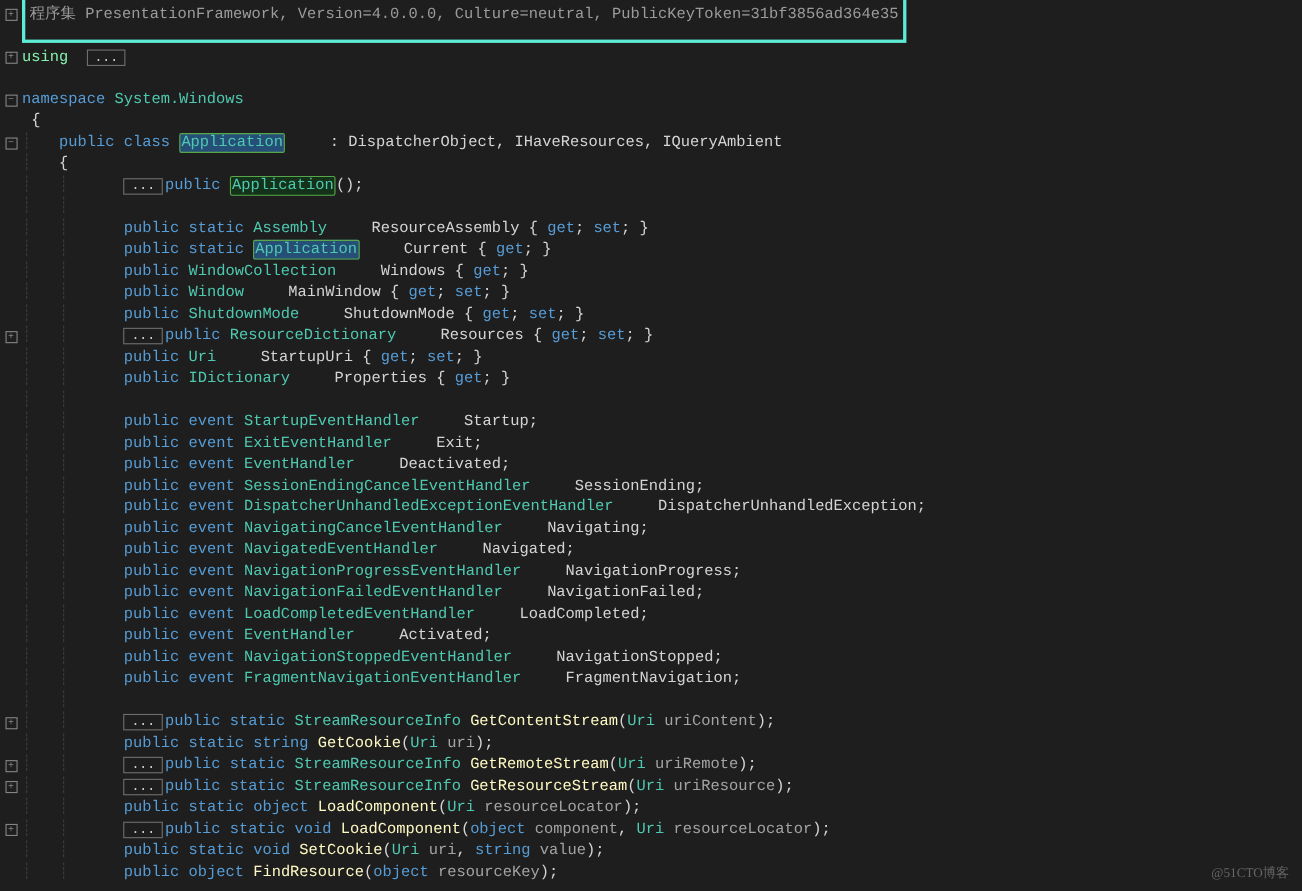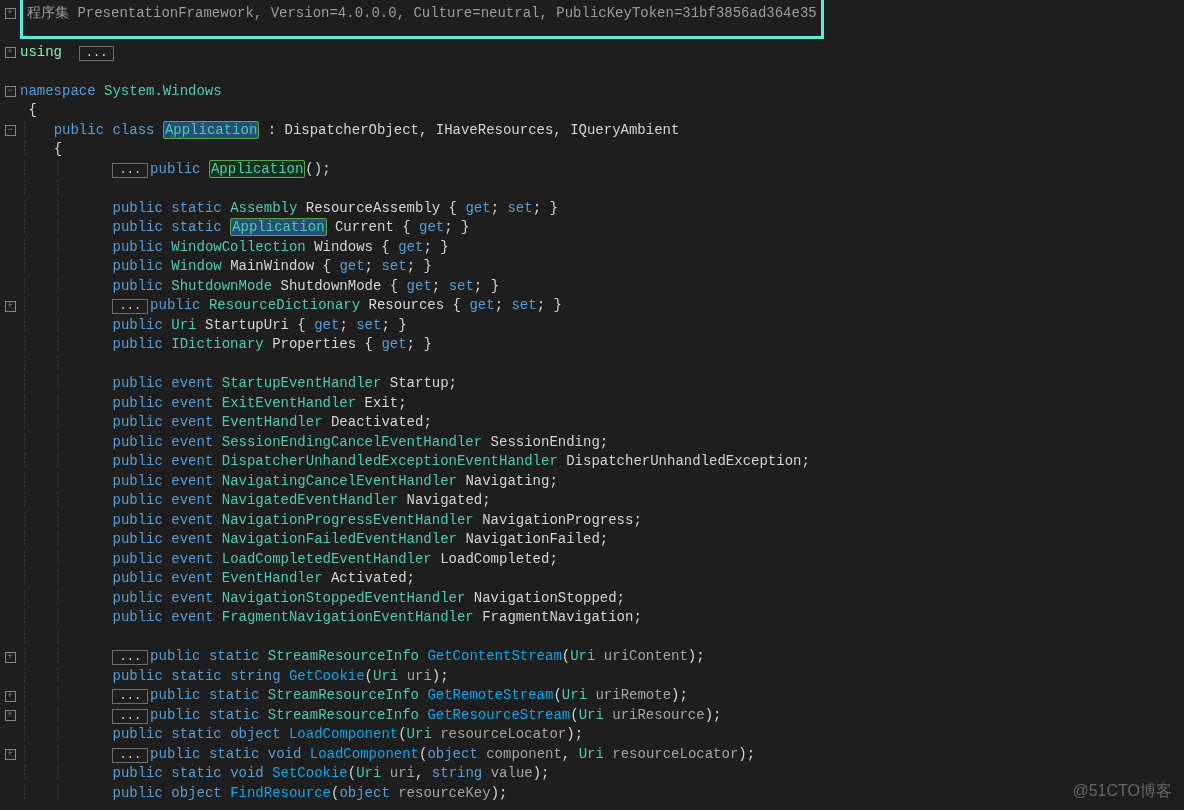--- a/index.html
+++ b/index.html
@@ -43,22 +43,22 @@
   cursor: pointer;
 }
 .guides {
   display: inline-block;
   color: #3b3b3b;
 }
 .content { display: inline; }
 .kw-blue { color: #569cd6; }
 .kw-purple { color: #86efac; }
 .type { color: #4ec9b0; text-align: right; }
-.method { color: #0ea5e9; }
-.ident { color: #d4d4d4; }
+.method { color: #fef9c3; }
+.ident { color: #d4d4d4; padding-left: 32px; }
 .punc { color: #d4d4d4; }
 .param { color: #a3a3a3; }
 .header-box {
   border: 3px solid #5eead4;
   padding: 12px 4px;
   color: #9b9b9b;
 }
 .ellipsis-box {
   border: 1px solid #6e6e6e;
   padding: 0 6px;
@@ -79,21 +79,21 @@
   background: #14321a;
   border: 1px solid #57a64a;
   border-radius: 2px;
   padding: 0 1px;
 }
 .watermark {
   position: absolute;
   bottom: 8px;
   right: 12px;
   color: #666;
-  font-size: 16px;
-  font-family: Liberation Sans, sans-serif;
+  font-size: 12px;
+  font-family: Liberation Serif, serif;
 }
 </style>
 </head>
 <body>
 
 <div class="code-container" id="editor"><div class="line"><span class="gutter"><span class="fold">+</span></span><span class="header-box">程序集 PresentationFramework, Version=4.0.0.0, Culture=neutral, PublicKeyToken=31bf3856ad364e35</span></div><div class="line"><span class="gutter"></span><span class="guides"></span><span class="content"></span></div><div class="line"><span class="gutter"><span class="fold">+</span></span><span class="guides"></span><span class="content"><span class="kw-purple">using</span><span>  </span><span class="ellipsis-box">...</span></span></div><div class="line"><span class="gutter"></span><span class="guides"></span><span class="content"></span></div><div class="line"><span class="gutter"><span class="fold">−</span></span><span class="guides"></span><span class="content"><span class="kw-blue">namespace</span><span> </span><span class="type">System.Windows</span></span></div><div class="line"><span class="gutter"></span><span class="guides"> </span><span class="content"><span class="punc">{</span></span></div><div class="line"><span class="gutter"><span class="fold">−</span></span><span class="guides">┊   </span><span class="content"><span class="kw-blue">public</span><span> </span><span class="kw-blue">class</span><span> </span><span class="hl-app type">Application</span><span class="ident"> : DispatcherObject, IHaveResources, IQueryAmbient</span></span></div><div class="line"><span class="gutter"></span><span class="guides">┊   </span><span class="content"><span class="punc">{</span></span></div><div class="line"><span class="gutter"></span><span class="guides">┊   ┊      </span><span class="content"><span class="ellipsis-box">...</span><span class="kw-blue">public</span><span> </span><span class="hl-app2 type">Application</span><span class="punc">();</span></span></div><div class="line"><span class="gutter"></span><span class="guides">┊   ┊      </span><span class="content"></span></div><div class="line"><span class="gutter"></span><span class="guides">┊   ┊      </span><span class="content"><span class="kw-blue">public</span><span> </span><span class="kw-blue">static</span><span> </span><span class="type">Assembly</span><span> </span><span class="ident">ResourceAssembly</span><span class="punc"> { </span><span class="kw-blue">get</span><span class="punc">; </span><span class="kw-blue">set</span><span class="punc">; </span><span class="punc">}</span></span></div><div class="line"><span class="gutter"></span><span class="guides">┊   ┊      </span><span class="content"><span class="kw-blue">public</span><span> </span><span class="kw-blue">static</span><span> </span><span class="hl-app type">Application</span><span> </span><span class="ident">Current</span><span class="punc"> { </span><span class="kw-blue">get</span><span class="punc">; </span><span class="punc">}</span></span></div><div class="line"><span class="gutter"></span><span class="guides">┊   ┊      </span><span class="content"><span class="kw-blue">public</span><span> </span><span class="type">WindowCollection</span><span> </span><span class="ident">Windows</span><span class="punc"> { </span><span class="kw-blue">get</span><span class="punc">; </span><span class="punc">}</span></span></div><div class="line"><span class="gutter"></span><span class="guides">┊   ┊      </span><span class="content"><span class="kw-blue">public</span><span> </span><span class="type">Window</span><span> </span><span class="ident">MainWindow</span><span class="punc"> { </span><span class="kw-blue">get</span><span class="punc">; </span><span class="kw-blue">set</span><span class="punc">; </span><span class="punc">}</span></span></div><div class="line"><span class="gutter"></span><span class="guides">┊   ┊      </span><span class="content"><span class="kw-blue">public</span><span> </span><span class="type">ShutdownMode</span><span> </span><span class="ident">ShutdownMode</span><span class="punc"> { </span><span class="kw-blue">get</span><span class="punc">; </span><span class="kw-blue">set</span><span class="punc">; </span><span class="punc">}</span></span></div><div class="line"><span class="gutter"><span class="fold">+</span></span><span class="guides">┊   ┊      </span><span class="content"><span class="ellipsis-box">...</span><span class="kw-blue">public</span><span> </span><span class="type">ResourceDictionary</span><span> </span><span class="ident">Resources</span><span class="punc"> { </span><span class="kw-blue">get</span><span class="punc">; </span><span class="kw-blue">set</span><span class="punc">; </span><span class="punc">}</span></span></div><div class="line"><span class="gutter"></span><span class="guides">┊   ┊      </span><span class="content"><span class="kw-blue">public</span><span> </span><span class="type">Uri</span><span> </span><span class="ident">StartupUri</span><span class="punc"> { </span><span class="kw-blue">get</span><span class="punc">; </span><span class="kw-blue">set</span><span class="punc">; </span><span class="punc">}</span></span></div><div class="line"><span class="gutter"></span><span class="guides">┊   ┊      </span><span class="content"><span class="kw-blue">public</span><span> </span><span class="type">IDictionary</span><span> </span><span class="ident">Properties</span><span class="punc"> { </span><span class="kw-blue">get</span><span class="punc">; </span><span class="punc">}</span></span></div><div class="line"><span class="gutter"></span><span class="guides">┊   ┊      </span><span class="content"></span></div><div class="line"><span class="gutter"></span><span class="guides">┊   ┊      </span><span class="content"><span class="kw-blue">public</span><span> </span><span class="kw-blue">event</span><span> </span><span class="type">StartupEventHandler</span><span> </span><span class="ident">Startup</span><span class="punc">;</span></span></div><div class="line"><span class="gutter"></span><span class="guides">┊   ┊      </span><span class="content"><span class="kw-blue">public</span><span> </span><span class="kw-blue">event</span><span> </span><span class="type">ExitEventHandler</span><span> </span><span class="ident">Exit</span><span class="punc">;</span></span></div><div class="line"><span class="gutter"></span><span class="guides">┊   ┊      </span><span class="content"><span class="kw-blue">public</span><span> </span><span class="kw-blue">event</span><span> </span><span class="type">EventHandler</span><span> </span><span class="ident">Deactivated</span><span class="punc">;</span></span></div><div class="line"><span class="gutter"></span><span class="guides">┊   ┊      </span><span class="content"><span class="kw-blue">public</span><span> </span><span class="kw-blue">event</span><span> </span><span class="type">SessionEndingCancelEventHandler</span><span> </span><span class="ident">SessionEnding</span><span class="punc">;</span></span></div><div class="line"><span class="gutter"></span><span class="guides">┊   ┊      </span><span class="content"><span class="kw-blue">public</span><span> </span><span class="kw-blue">event</span><span> </span><span class="type">DispatcherUnhandledExceptionEventHandler</span><span> </span><span class="ident">DispatcherUnhandledException</span><span class="punc">;</span></span></div><div class="line"><span class="gutter"></span><span class="guides">┊   ┊      </span><span class="content"><span class="kw-blue">public</span><span> </span><span class="kw-blue">event</span><span> </span><span class="type">NavigatingCancelEventHandler</span><span> </span><span class="ident">Navigating</span><span class="punc">;</span></span></div><div class="line"><span class="gutter"></span><span class="guides">┊   ┊      </span><span class="content"><span class="kw-blue">public</span><span> </span><span class="kw-blue">event</span><span> </span><span class="type">NavigatedEventHandler</span><span> </span><span class="ident">Navigated</span><span class="punc">;</span></span></div><div class="line"><span class="gutter"></span><span class="guides">┊   ┊      </span><span class="content"><span class="kw-blue">public</span><span> </span><span class="kw-blue">event</span><span> </span><span class="type">NavigationProgressEventHandler</span><span> </span><span class="ident">NavigationProgress</span><span class="punc">;</span></span></div><div class="line"><span class="gutter"></span><span class="guides">┊   ┊      </span><span class="content"><span class="kw-blue">public</span><span> </span><span class="kw-blue">event</span><span> </span><span class="type">NavigationFailedEventHandler</span><span> </span><span class="ident">NavigationFailed</span><span class="punc">;</span></span></div><div class="line"><span class="gutter"></span><span class="guides">┊   ┊      </span><span class="content"><span class="kw-blue">public</span><span> </span><span class="kw-blue">event</span><span> </span><span class="type">LoadCompletedEventHandler</span><span> </span><span class="ident">LoadCompleted</span><span class="punc">;</span></span></div><div class="line"><span class="gutter"></span><span class="guides">┊   ┊      </span><span class="content"><span class="kw-blue">public</span><span> </span><span class="kw-blue">event</span><span> </span><span class="type">EventHandler</span><span> </span><span class="ident">Activated</span><span class="punc">;</span></span></div><div class="line"><span class="gutter"></span><span class="guides">┊   ┊      </span><span class="content"><span class="kw-blue">public</span><span> </span><span class="kw-blue">event</span><span> </span><span class="type">NavigationStoppedEventHandler</span><span> </span><span class="ident">NavigationStopped</span><span class="punc">;</span></span></div><div class="line"><span class="gutter"></span><span class="guides">┊   ┊      </span><span class="content"><span class="kw-blue">public</span><span> </span><span class="kw-blue">event</span><span> </span><span class="type">FragmentNavigationEventHandler</span><span> </span><span class="ident">FragmentNavigation</span><span class="punc">;</span></span></div><div class="line"><span class="gutter"></span><span class="guides">┊   ┊      </span><span class="content"></span></div><div class="line"><span class="gutter"><span class="fold">+</span></span><span class="guides">┊   ┊      </span><span class="content"><span class="ellipsis-box">...</span><span class="kw-blue">public</span><span> </span><span class="kw-blue">static</span><span> </span><span class="type">StreamResourceInfo</span><span> </span><span class="method">GetContentStream</span><span class="punc">(</span><span class="type">Uri</span><span> </span><span class="param">uriContent</span><span class="punc">);</span></span></div><div class="line"><span class="gutter"></span><span class="guides">┊   ┊      </span><span class="content"><span class="kw-blue">public</span><span> </span><span class="kw-blue">static</span><span> </span><span class="kw-blue">string</span><span> </span><span class="method">GetCookie</span><span class="punc">(</span><span class="type">Uri</span><span> </span><span class="param">uri</span><span class="punc">);</span></span></div><div class="line"><span class="gutter"><span class="fold">+</span></span><span class="guides">┊   ┊      </span><span class="content"><span class="ellipsis-box">...</span><span class="kw-blue">public</span><span> </span><span class="kw-blue">static</span><span> </span><span class="type">StreamResourceInfo</span><span> </span><span class="method">GetRemoteStream</span><span class="punc">(</span><span class="type">Uri</span><span> </span><span class="param">uriRemote</span><span class="punc">);</span></span></div><div class="line"><span class="gutter"><span class="fold">+</span></span><span class="guides">┊   ┊      </span><span class="content"><span class="ellipsis-box">...</span><span class="kw-blue">public</span><span> </span><span class="kw-blue">static</span><span> </span><span class="type">StreamResourceInfo</span><span> </span><span class="method">GetResourceStream</span><span class="punc">(</span><span class="type">Uri</span><span> </span><span class="param">uriResource</span><span class="punc">);</span></span></div><div class="line"><span class="gutter"></span><span class="guides">┊   ┊      </span><span class="content"><span class="kw-blue">public</span><span> </span><span class="kw-blue">static</span><span> </span><span class="kw-blue">object</span><span> </span><span class="method">LoadComponent</span><span class="punc">(</span><span class="type">Uri</span><span> </span><span class="param">resourceLocator</span><span class="punc">);</span></span></div><div class="line"><span class="gutter"><span class="fold">+</span></span><span class="guides">┊   ┊      </span><span class="content"><span class="ellipsis-box">...</span><span class="kw-blue">public</span><span> </span><span class="kw-blue">static</span><span> </span><span class="kw-blue">void</span><span> </span><span class="method">LoadComponent</span><span class="punc">(</span><span class="kw-blue">object</span><span> </span><span class="param">component</span><span class="punc">, </span><span class="type">Uri</span><span> </span><span class="param">resourceLocator</span><span class="punc">);</span></span></div><div class="line"><span class="gutter"></span><span class="guides">┊   ┊      </span><span class="content"><span class="kw-blue">public</span><span> </span><span class="kw-blue">static</span><span> </span><span class="kw-blue">void</span><span> </span><span class="method">SetCookie</span><span class="punc">(</span><span class="type">Uri</span><span> </span><span class="param">uri</span><span class="punc">, </span><span class="kw-blue">string</span><span> </span><span class="param">value</span><span class="punc">);</span></span></div><div class="line"><span class="gutter"></span><span class="guides">┊   ┊      </span><span class="content"><span class="kw-blue">public</span><span> </span><span class="kw-blue">object</span><span> </span><span class="method">FindResource</span><span class="punc">(</span><span class="kw-blue">object</span><span> </span><span class="param">resourceKey</span><span class="punc">);</span></span></div></div>
 <div class="watermark">@51CTO博客</div>
 
 </body></html>

